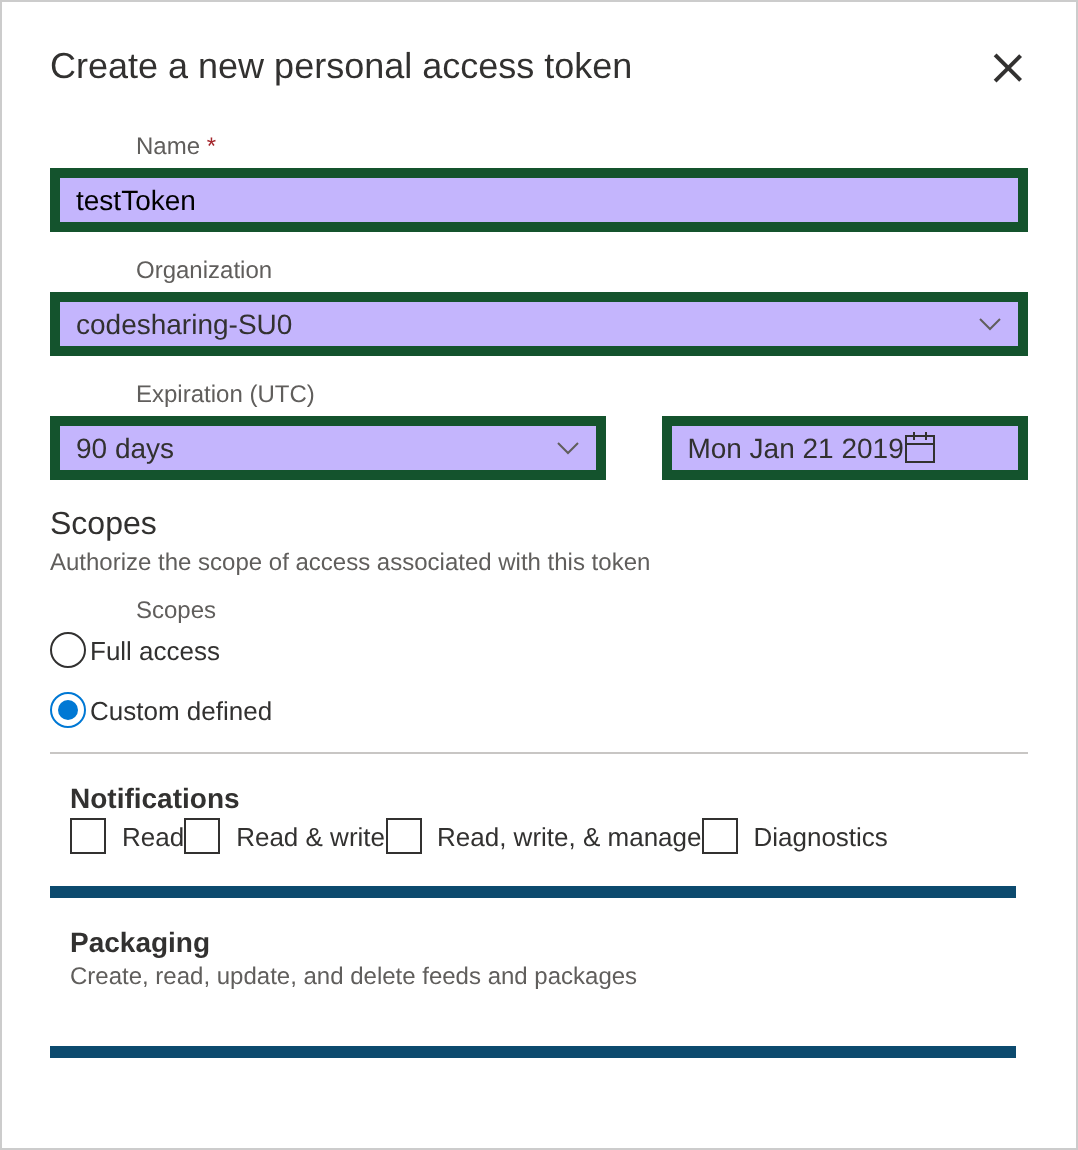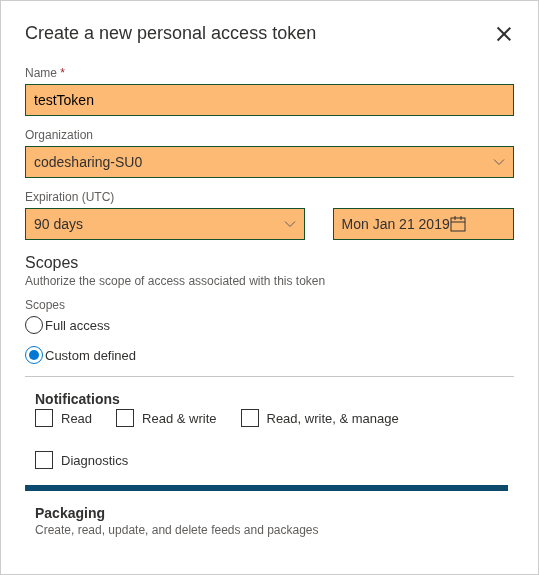--- a/index.html
+++ b/index.html
@@ -5,41 +5,41 @@
 * { box-sizing: border-box; margin: 0; padding: 0; }
 body { font-family: "Segoe UI", Arial, sans-serif; font-size: 13px; color: #323130; background: #fff; width: 539px; height: 575px; overflow: hidden; border: 1px solid #ccc; }
 .panel { padding: 22px 24px 0 24px; }
 .header { display: flex; justify-content: space-between; align-items: center; margin-bottom: 22px; gap: 16px; }
 .title { font-size: 18px; font-weight: 400; }
 .close { width: 20px; height: 20px; cursor: pointer; position: relative; }
 .close::before, .close::after { content: ""; position: absolute; left: 9px; top: 1px; width: 1.5px; height: 18px; background: #323130; }
 .close::before { transform: rotate(45deg); }
 .close::after { transform: rotate(-45deg); }
 .field { margin-bottom: 12px; }
-.label { font-size: 12px; color: #605e5c; display: block; margin-bottom: 4px; }
+.label { font-size: 12px; color: #605e5c; display: block; margin-bottom: 4px; margin-left: 43px; }
 .req::after { content: " *"; color: #a4262c; }
-.input, .select { width: 100%; height: 32px; border: 1px solid #14532d; padding: 0 8px; font-size: 14px; font-family: inherit; background: #fdba74; position: relative; display: flex; align-items: center; justify-content: space-between; cursor: pointer; }
+.input, .select { width: 100%; height: 32px; border: 5px solid #14532d; padding: 0 8px; font-size: 14px; font-family: inherit; background: #c4b5fd; position: relative; display: flex; align-items: center; justify-content: space-between; cursor: pointer; }
 .input { cursor: text; }
 .chev { width: 12px; height: 12px; }
 .row { display: flex; gap: 28px; }
 .row > *:first-child { flex: 1.6; }
 .row > *:last-child { flex: 1; }
 .date { display: flex; align-items: center; justify-content: flex-start; }
 .cal { width: 16px; height: 16px; }
 .sec-title { font-size: 16px; margin-top: 14px; margin-bottom: 2px; }
 .sec-sub { font-size: 12px; color: #605e5c; margin-bottom: 10px; }
 .radio-row { display: flex; align-items: center; gap: 2px; margin-bottom: 12px; cursor: pointer; }
 .radio { width: 18px; height: 18px; border: 1px solid #323130; border-radius: 50%; display: flex; align-items: center; justify-content: center; }
 .radio.sel { border-color: #0078d4; }
 .radio.sel::after { content: ""; width: 10px; height: 10px; background: #0078d4; border-radius: 50%; }
 .scroll { border-top: 1px solid #c8c6c4; overflow-y: scroll; height: 182px; padding-right: 6px; }
 .group { padding: 14px 0 16px 10px; border-bottom: 6px solid #0c4a6e; }
 .gtitle { font-size: 14px; font-weight: 600; margin-bottom: 2px; }
 .gsub { font-size: 12px; color: #605e5c; margin-bottom: 12px; }
-.checks { display: flex; gap: 24px; flex-wrap: wrap; }
+.checks { display: flex; flex-wrap: wrap; }
 .check { display: flex; align-items: center; gap: 8px; cursor: pointer; }
 .box { width: 18px; height: 18px; border: 1px solid #323130; display: flex; align-items: center; justify-content: center; }
 ::-webkit-scrollbar { width: 16px; }
 ::-webkit-scrollbar-track { background: #f3f2f1; }
 ::-webkit-scrollbar-thumb { background: #c8c6c4; }
 </style>
 </head>
 <body>
 
 <div class="panel">

